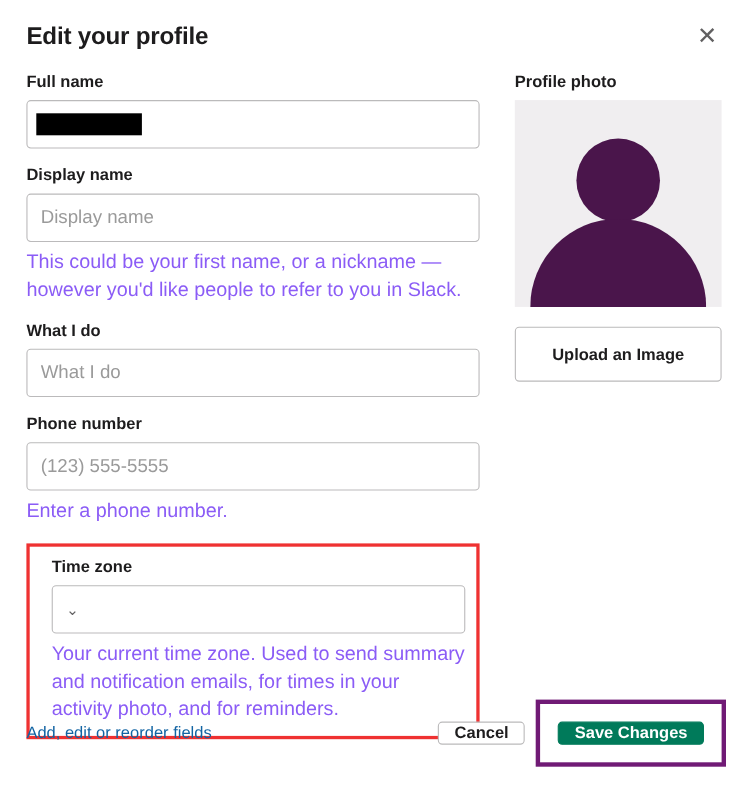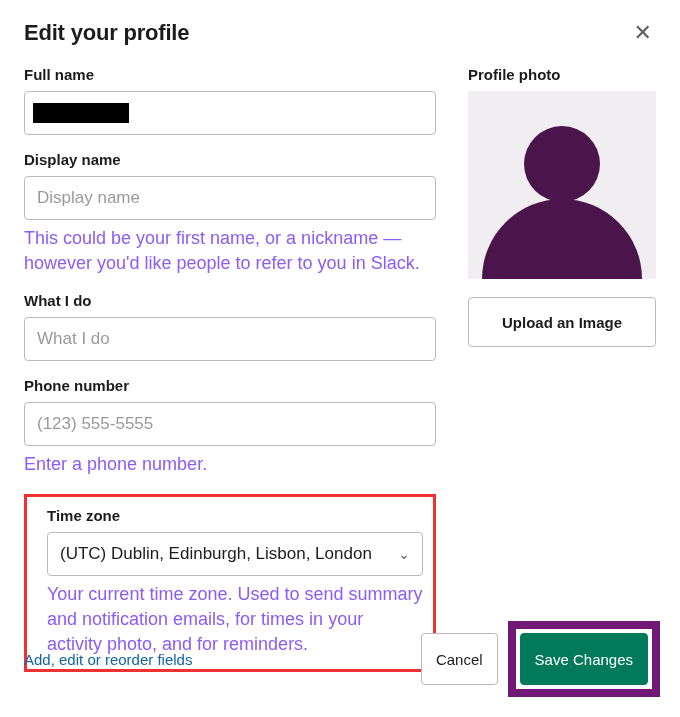--- a/index.html
+++ b/index.html
@@ -119,41 +119,41 @@
   justify-content: space-between;
 }
 .link-action {
   color: #1264a3;
   font-size: 15px;
   text-decoration: none;
   cursor: pointer;
 }
 .btn-row { display: flex; gap: 10px; align-items: center; }
 .btn {
-  height: 52px;
-  border-radius: 4px;
-  font-size: 15px;
-  font-weight: 400;
+  height: 21px;
+  border-radius: 4px;
+  font-size: 15px;
+  font-weight: 700;
   padding: 0 14px;
   cursor: pointer;
   font-family: inherit;
 }
 .btn-cancel {
   background: #fff;
   border: 1px solid #bbbabb;
   color: #1d1c1d;
 }
 .btn-save {
   background: #007a5a;
   border: 1px solid #007a5a;
   color: #fff;
 }
 .save-wrap {
-  border: 8px solid #701a75;
-  padding: 4px;
+  border: 4px solid #701a75;
+  padding: 16px;
 }
 .fullname-wrap {
   width: 100%;
   height: 44px;
   border: 1px solid #bbbabb;
   border-radius: 4px;
   padding: 10px 12px;
   display: flex;
   align-items: center;
 }
@@ -191,21 +191,20 @@
 
     <div class="field-group">
       <label class="field-label">Phone number</label>
       <input class="text-input" placeholder="(123) 555-5555" style="">
       <p class="helper">Enter a phone number.</p>
     </div>
 
     <div class="tz-block">
       <label class="field-label">Time zone</label>
       <div class="select-wrap">
-        <span class="select-text">(UTC) Dublin, Edinburgh, Lisbon, London</span>
         <span class="chevron">⌄</span>
       </div>
       <p class="helper">Your current time zone. Used to send summary and notification emails, for times in your activity photo, and for reminders.</p>
     </div>
 
   </div>
 
   <div class="right-col">
     <label class="field-label">Profile photo</label>
     <div class="avatar-box">

